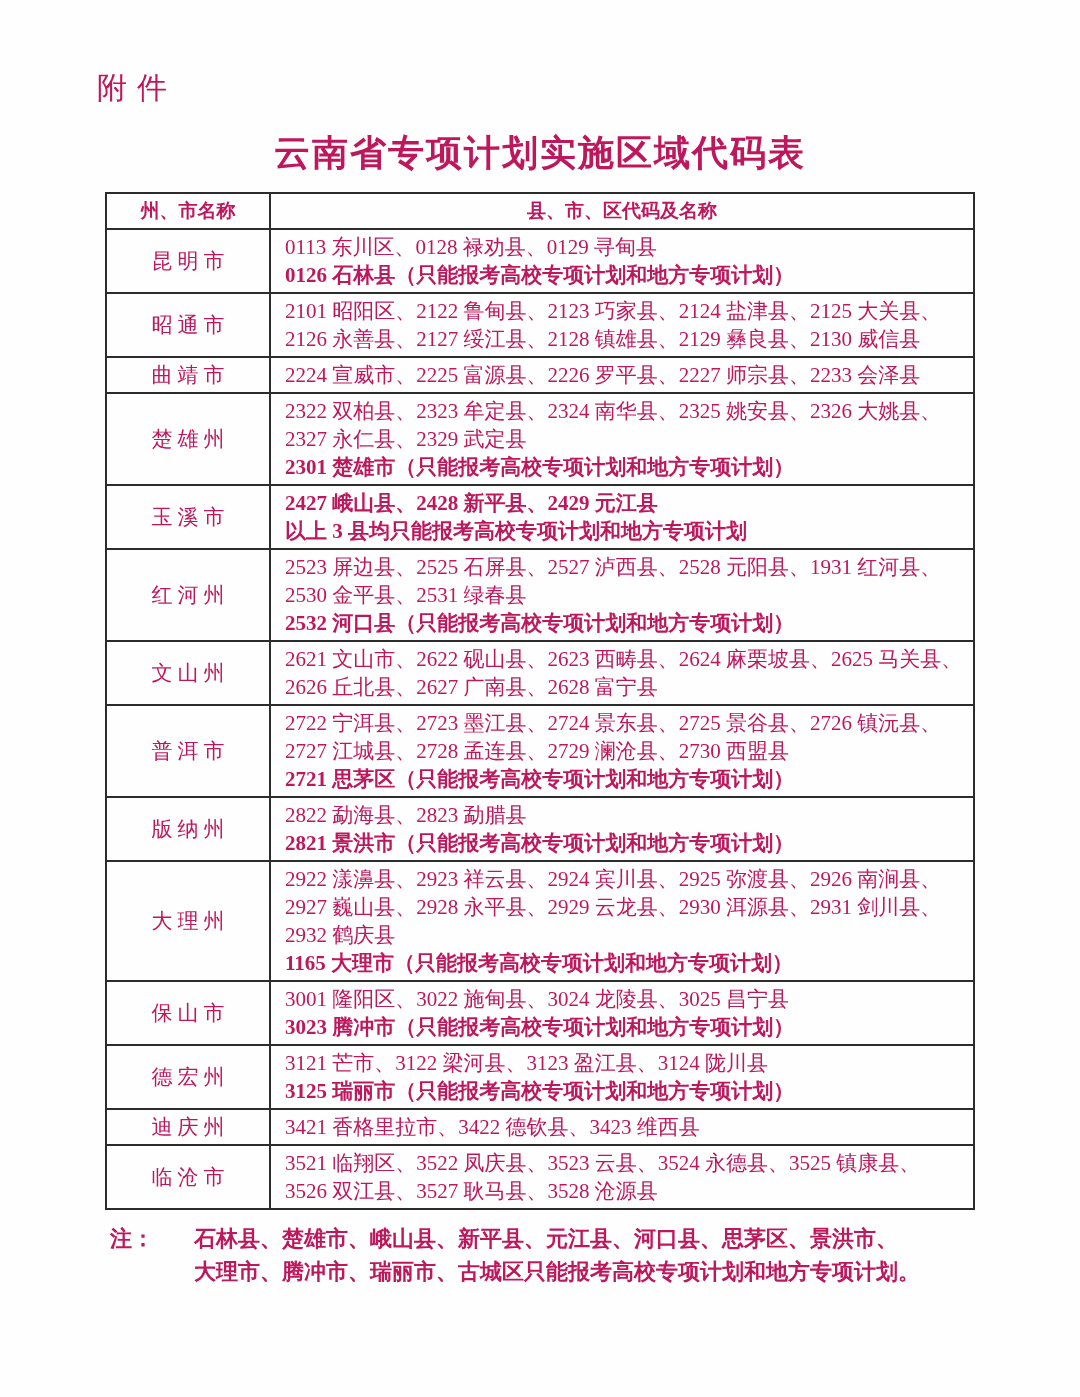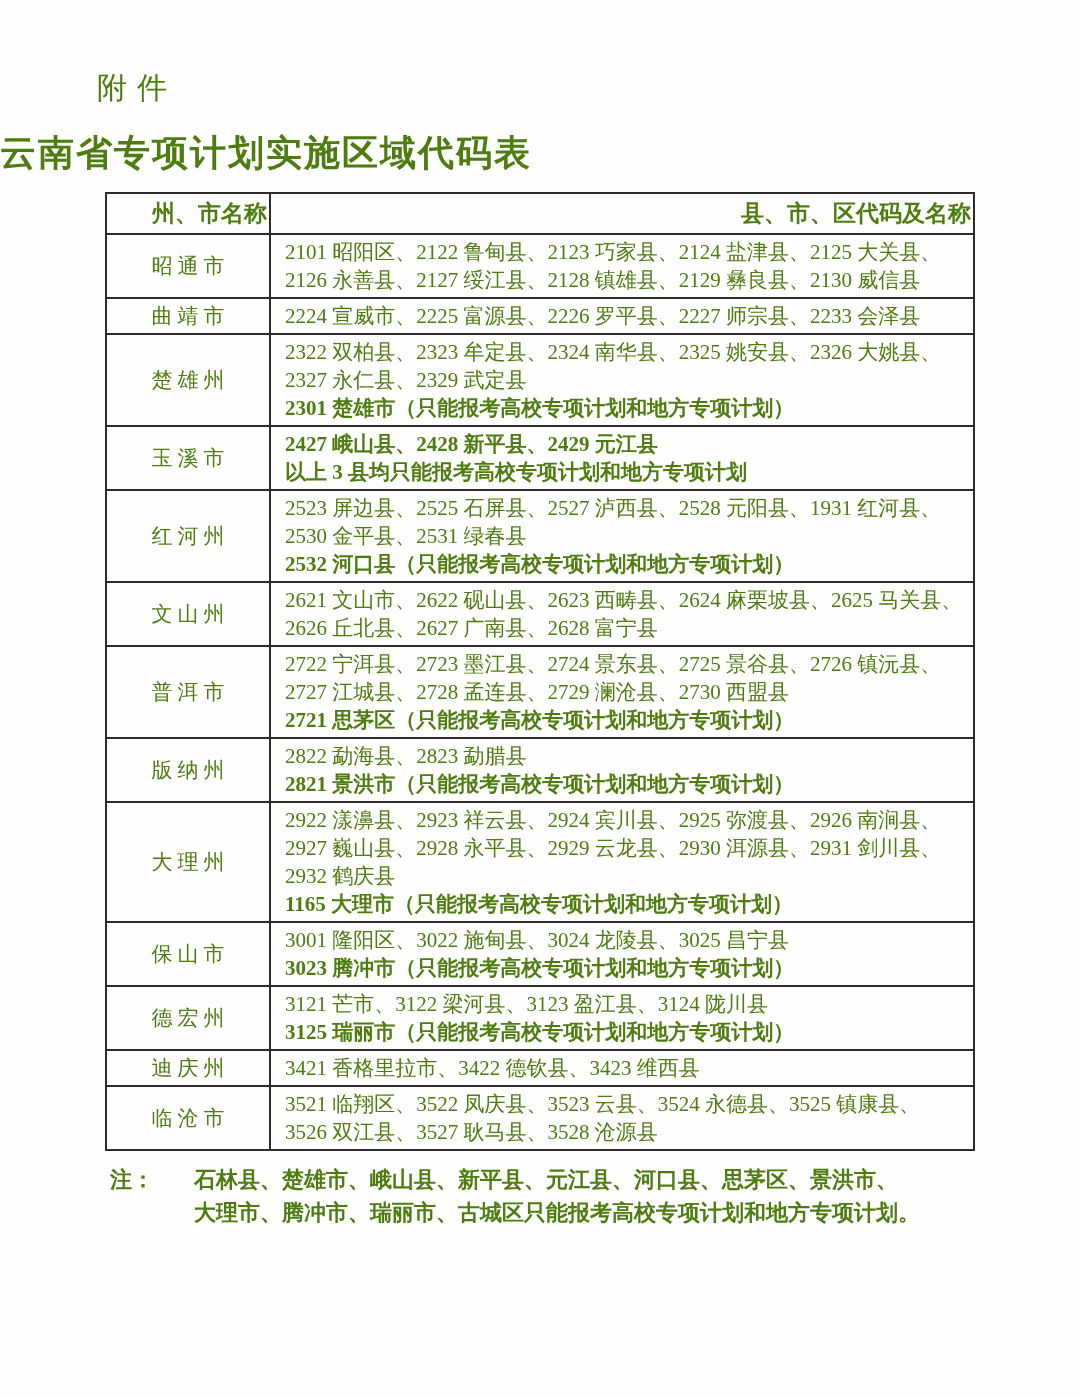--- a/index.html
+++ b/index.html
@@ -6,56 +6,57 @@
     margin: 0;
     padding: 0;
     background: #ffffff;
   }
   .page {
     position: relative;
     width: 1080px;
     height: 1397px;
     margin: 0 auto;
     background: #fefefe;
-    color: #4d7c0f;
+    color: #be185d;
     font-family: "Liberation Serif", "DejaVu Serif", serif;
     box-sizing: border-box;
     padding-top: 68px;
     overflow: hidden;
   }
   .attachment {
     margin-left: 97px;
     font-size: 30px;
     letter-spacing: 10px;
     font-weight: 400;
   }
   .doc-title {
+    text-align: center;
     font-size: 36px;
     font-weight: 700;
     letter-spacing: 2px;
     margin-top: 20px;
     margin-bottom: 14px;
     font-family: "Liberation Serif", "DejaVu Serif", serif;
   }
   table.code-table {
     border-collapse: collapse;
     width: 870px;
     margin-left: 105px;
     table-layout: fixed;
   }
   table.code-table th,
   table.code-table td {
     border: 2px solid #2c2c2c;
   }
   table.code-table th {
     font-family: "Liberation Sans", "DejaVu Sans", sans-serif;
-    font-size: 23px;
+    font-size: 19px;
     font-weight: 700;
     padding: 4px 2px;
-    text-align: right;
+    text-align: center;
   }
   th.col-region { width: 158px; }
   td.region-cell {
     text-align: center;
     vertical-align: middle;
     font-size: 21px;
     letter-spacing: 5px;
     padding: 2px 0 2px 5px;
   }
   td.codes-cell {
@@ -92,20 +93,27 @@
 
   <table class="code-table">
     <thead>
       <tr>
         <th class="col-region">州、市名称</th>
         <th class="col-codes">县、市、区代码及名称</th>
       </tr>
     </thead>
     <tbody>
         <tr>
+          <td class="region-cell">昆明市</td>
+          <td class="codes-cell">
+            <div class="code-line">0113 东川区、0128 禄劝县、0129 寻甸县</div>
+            <div class="code-line bold">0126 石林县（只能报考高校专项计划和地方专项计划）</div>
+          </td>
+        </tr>
+        <tr>
           <td class="region-cell">昭通市</td>
           <td class="codes-cell">
             <div class="code-line">2101 昭阳区、2122 鲁甸县、2123 巧家县、2124 盐津县、2125 大关县、</div>
             <div class="code-line">2126 永善县、2127 绥江县、2128 镇雄县、2129 彝良县、2130 威信县</div>
           </td>
         </tr>
         <tr>
           <td class="region-cell">曲靖市</td>
           <td class="codes-cell">
             <div class="code-line">2224 宣威市、2225 富源县、2226 罗平县、2227 师宗县、2233 会泽县</div>

